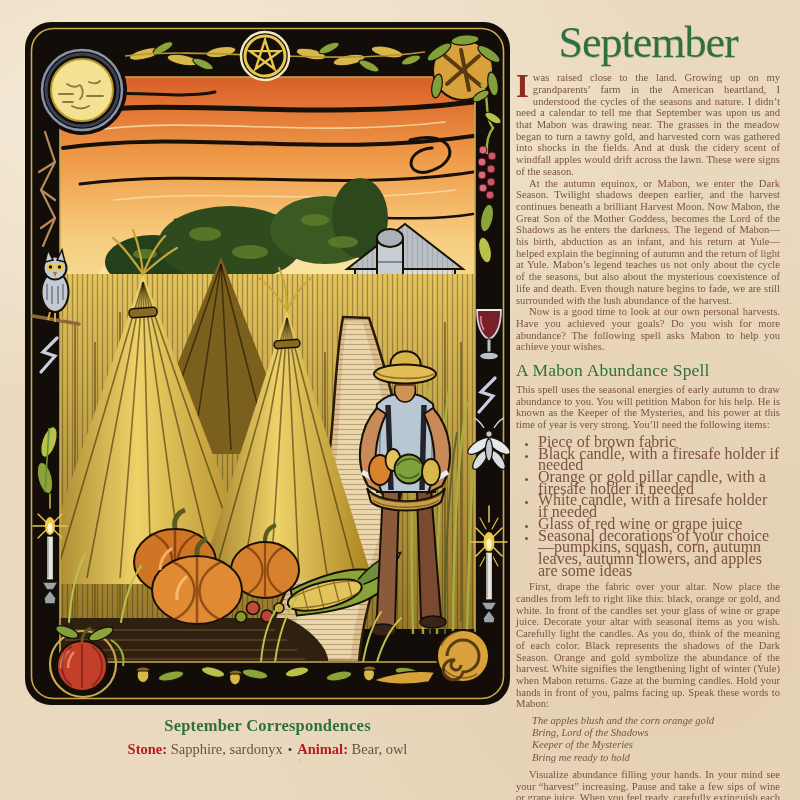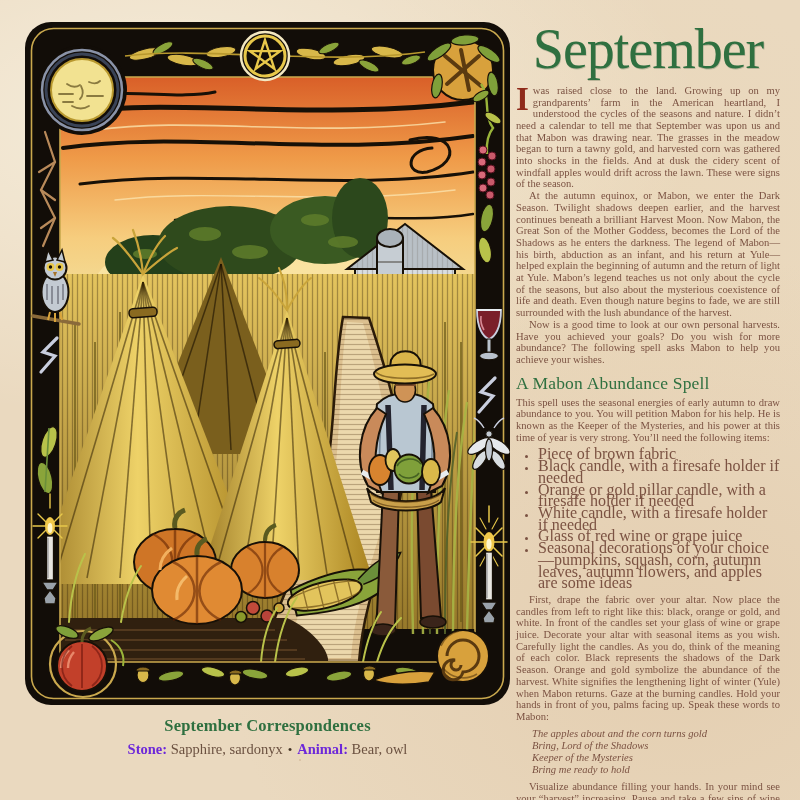--- a/index.html
+++ b/index.html
@@ -18,21 +18,21 @@
       radial-gradient(circle 1.2px at 640px 120px, #d9c1a0 95%, transparent),
       radial-gradient(circle 1.6px at 700px 620px, #cdb292 95%, transparent),
       radial-gradient(circle 1.2px at 300px 760px, #cdb292 95%, transparent),
       radial-gradient(circle 1.4px at 560px 430px, #d9c1a0 95%, transparent);
   }
   .illustration{position:absolute;left:25px;top:22px;width:485px;height:683px;}
   .illustration svg{display:block;width:100%;height:100%;}
 
   .column{position:absolute;left:516px;top:20px;width:264px;color:#7b5242;}
   .month-title{
-    font-size:56px;line-height:1.05;margin:0 0 6px 0;text-align:center;
+    font-size:44px;line-height:1.05;margin:0 0 6px 0;text-align:center;
     color:#2f7040;font-weight:normal;letter-spacing:-1px;
     text-shadow:0.6px 0.8px 0 rgba(40,70,40,.25);
   }
   .column p{margin:0;font-size:10.6px;line-height:11.7px;text-align:justify;}
   .indent{text-indent:13px;}
   .dropcap{
     float:left;color:#8f2b1b;font-size:33px;line-height:27px;
     padding:1px 4px 0 0;font-weight:bold;
   }
   h2.spell-heading{
@@ -46,21 +46,21 @@
   }
   ul.spell-items li::marker{font-size:9px;}
   .verse{margin:5px 0 5px 16px;}
   .verse span{display:block;font-style:italic;font-size:10.6px;line-height:12.2px;}
 
   .correspondences{position:absolute;left:25px;top:716px;width:485px;text-align:center;}
   .correspondences h3{
     margin:0 0 2px 0;color:#2f7040;font-size:16.5px;font-weight:bold;letter-spacing:.2px;
   }
   .corr-line{font-size:14.5px;line-height:1.55;color:#6b5140;}
-  .corr-line b{color:#6d28d9;}
+  .corr-line b{color:#b91c1c;}
   .corr-bullet{color:#3f2f22;padding:0 5px;font-size:13px;}
 </style>
 </head>
 <body>
 
 <div class="speckle"></div>
 
 <div class="illustration">
 <svg viewBox="0 0 485 683" xmlns="http://www.w3.org/2000/svg">
   <defs>
@@ -505,21 +505,21 @@
     <li>Black candle, with a firesafe holder if needed</li>
     <li>Orange or gold pillar candle, with a firesafe holder if needed</li>
     <li>White candle, with a firesafe holder if needed</li>
     <li>Glass of red wine or grape juice</li>
     <li>Seasonal decorations of your choice—pumpkins, squash, corn, autumn leaves, autumn flowers, and apples are some ideas</li>
   </ul>
 
   <p class="indent">First, drape the fabric over your altar. Now place the candles from left to right like this: black, orange or gold, and white. In front of the candles set your glass of wine or grape juice. Decorate your altar with seasonal items as you wish. Carefully light the candles. As you do, think of the meaning of each color. Black represents the shadows of the Dark Season. Orange and gold symbolize the abundance of the harvest. White signifies the lengthening light of winter (Yule) when Mabon returns. Gaze at the burning candles. Hold your hands in front of you, palms facing up. Speak these words to Mabon:</p>
 
   <div class="verse">
-    <span>The apples about and the corn turns gold</span>
+    <span>The apples blush and the corn orange gold</span>
     <span>Bring, Lord of the Shadows</span>
     <span>Keeper of the Mysteries</span>
     <span>Bring me ready to hold</span>
   </div>
 
   <p class="indent">Visualize abundance filling your hands. In your mind see your “harvest” increasing. Pause and take a few sips of wine or grape juice. When you feel ready, carefully extinguish each candle. Take your wine or grape juice outside. End the ritual by respectfully pouring the liquid on the earth as an offering to Mabon.</p>
 
 </div>
 
 <div class="correspondences">

